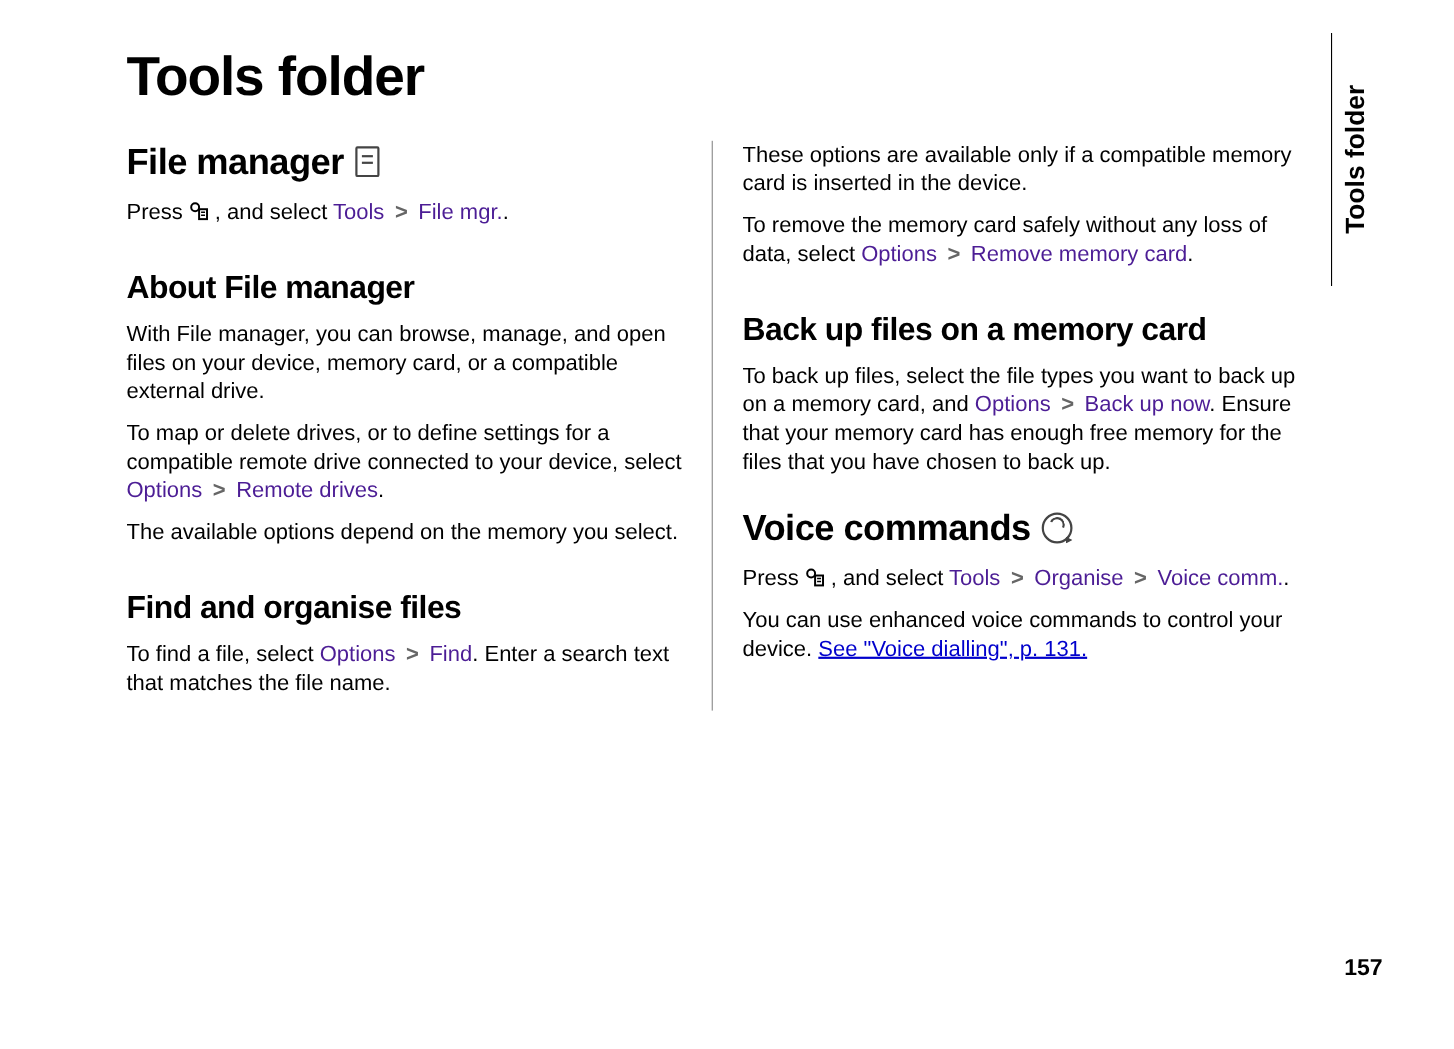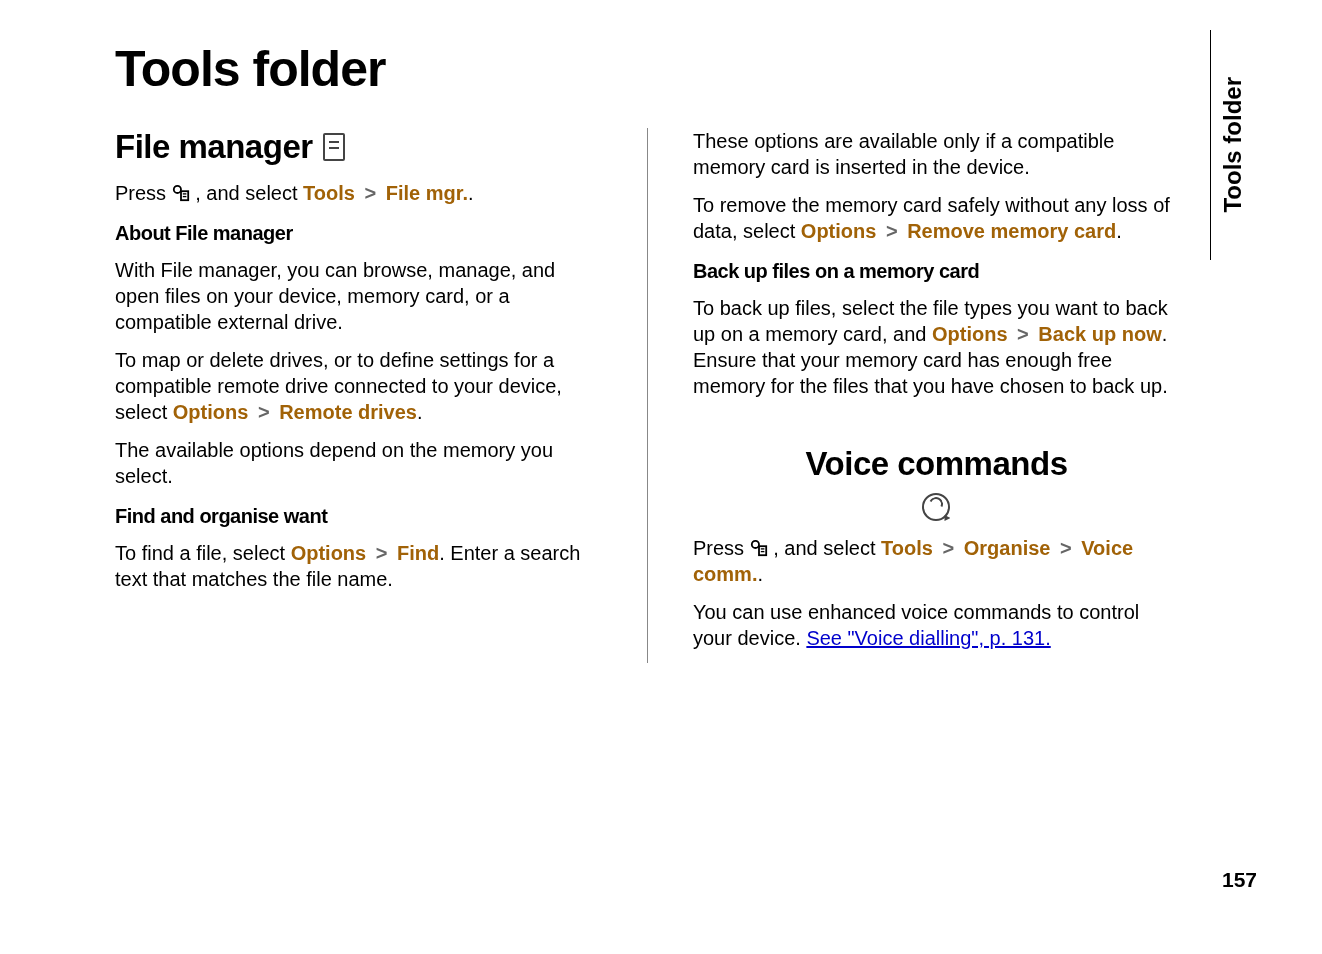--- a/index.html
+++ b/index.html
@@ -17,54 +17,54 @@
     width: 1180px;
   }
   .main-title {
     font-size: 50px;
     font-weight: 900;
     margin-bottom: 30px;
     letter-spacing: -1px;
   }
   .columns {
     display: flex;
-    gap: 40px;
+    gap: 22px;
   }
   .col {
     width: 505px;
   }
   .col-divider {
     width: 1px;
     background: #888;
     margin: 0 5px;
   }
   .h1 {
     font-size: 33px;
     font-weight: 900;
     margin-bottom: 14px;
     display: flex;
     align-items: center;
     gap: 10px;
     letter-spacing: -0.5px;
   }
   .h2 {
-    font-size: 20px;
-    font-weight: 900;
-    margin-top: 16px;
+    font-size: 29px;
+    font-weight: 900;
+    margin-top: 40px;
     margin-bottom: 12px;
     letter-spacing: -0.5px;
   }
   p {
     font-size: 20px;
     line-height: 1.3;
     margin-bottom: 12px;
   }
   .bold-gray {
-    font-weight: 700;
-    color: #a16207;
+    font-weight: 400;
+    color: #4c1d95;
   }
   .sep {
     color: #666;
     font-weight: 700;
     margin: 0 4px;
   }
   .link {
     color: #0000cc;
     text-decoration: underline;
   }
@@ -187,42 +187,42 @@
         <span class="bold-gray">File mgr.</span><span>.</span>
       </p>
 
       <div class="h2">About File manager</div>
       <p>With File manager, you can browse, manage, and open files on your device, memory card, or a compatible external drive.</p>
       <p>
         <span>To map or delete drives, or to define settings for a compatible remote drive connected to your device, select </span><span class="bold-gray">Options</span><span class="sep"> &gt; </span><span class="bold-gray">Remote drives</span><span>.</span>
       </p>
       <p>The available options depend on the memory you select.</p>
 
-      <div class="h2">Find and organise want</div>
+      <div class="h2">Find and organise files</div>
       <p>
         <span>To find a file, select </span><span class="bold-gray">Options</span><span class="sep"> &gt; </span><span class="bold-gray">Find</span><span>. Enter a search text that matches the file name.</span>
       </p>
 
     </div>
 
     <div class="col-divider"></div>
 
     <div class="col">
 
       <p>These options are available only if a compatible memory card is inserted in the device.</p>
       <p>
         <span>To remove the memory card safely without any loss of data, select </span><span class="bold-gray">Options</span><span class="sep"> &gt; </span><span class="bold-gray">Remove memory card</span><span>.</span>
       </p>
 
       <div class="h2">Back up files on a memory card</div>
       <p>
         <span>To back up files, select the file types you want to back up on a memory card, and </span><span class="bold-gray">Options</span><span class="sep"> &gt; </span><span class="bold-gray">Back up now</span><span>. Ensure that your memory card has enough free memory for the files that you have chosen to back up.</span>
       </p>
 
-      <div class="h1" style="margin-top:46px;flex-direction:column;">
+      <div class="h1" style="margin-top:28px;">
         <span>Voice commands</span>
         <span class="icon-voice"></span>
       </div>
       <p>
         <span>Press </span>
         <span class="icon-key">
           <svg viewBox="0 0 20 20">
               <circle cx="6" cy="6" r="4" fill="none" stroke="#000" stroke-width="2"></circle>
               <rect x="10" y="8" width="8" height="10" fill="none" stroke="#000" stroke-width="2"></rect>
               <line x1="12" y1="11" x2="16" y2="11" stroke="#000" stroke-width="1.5"></line>

